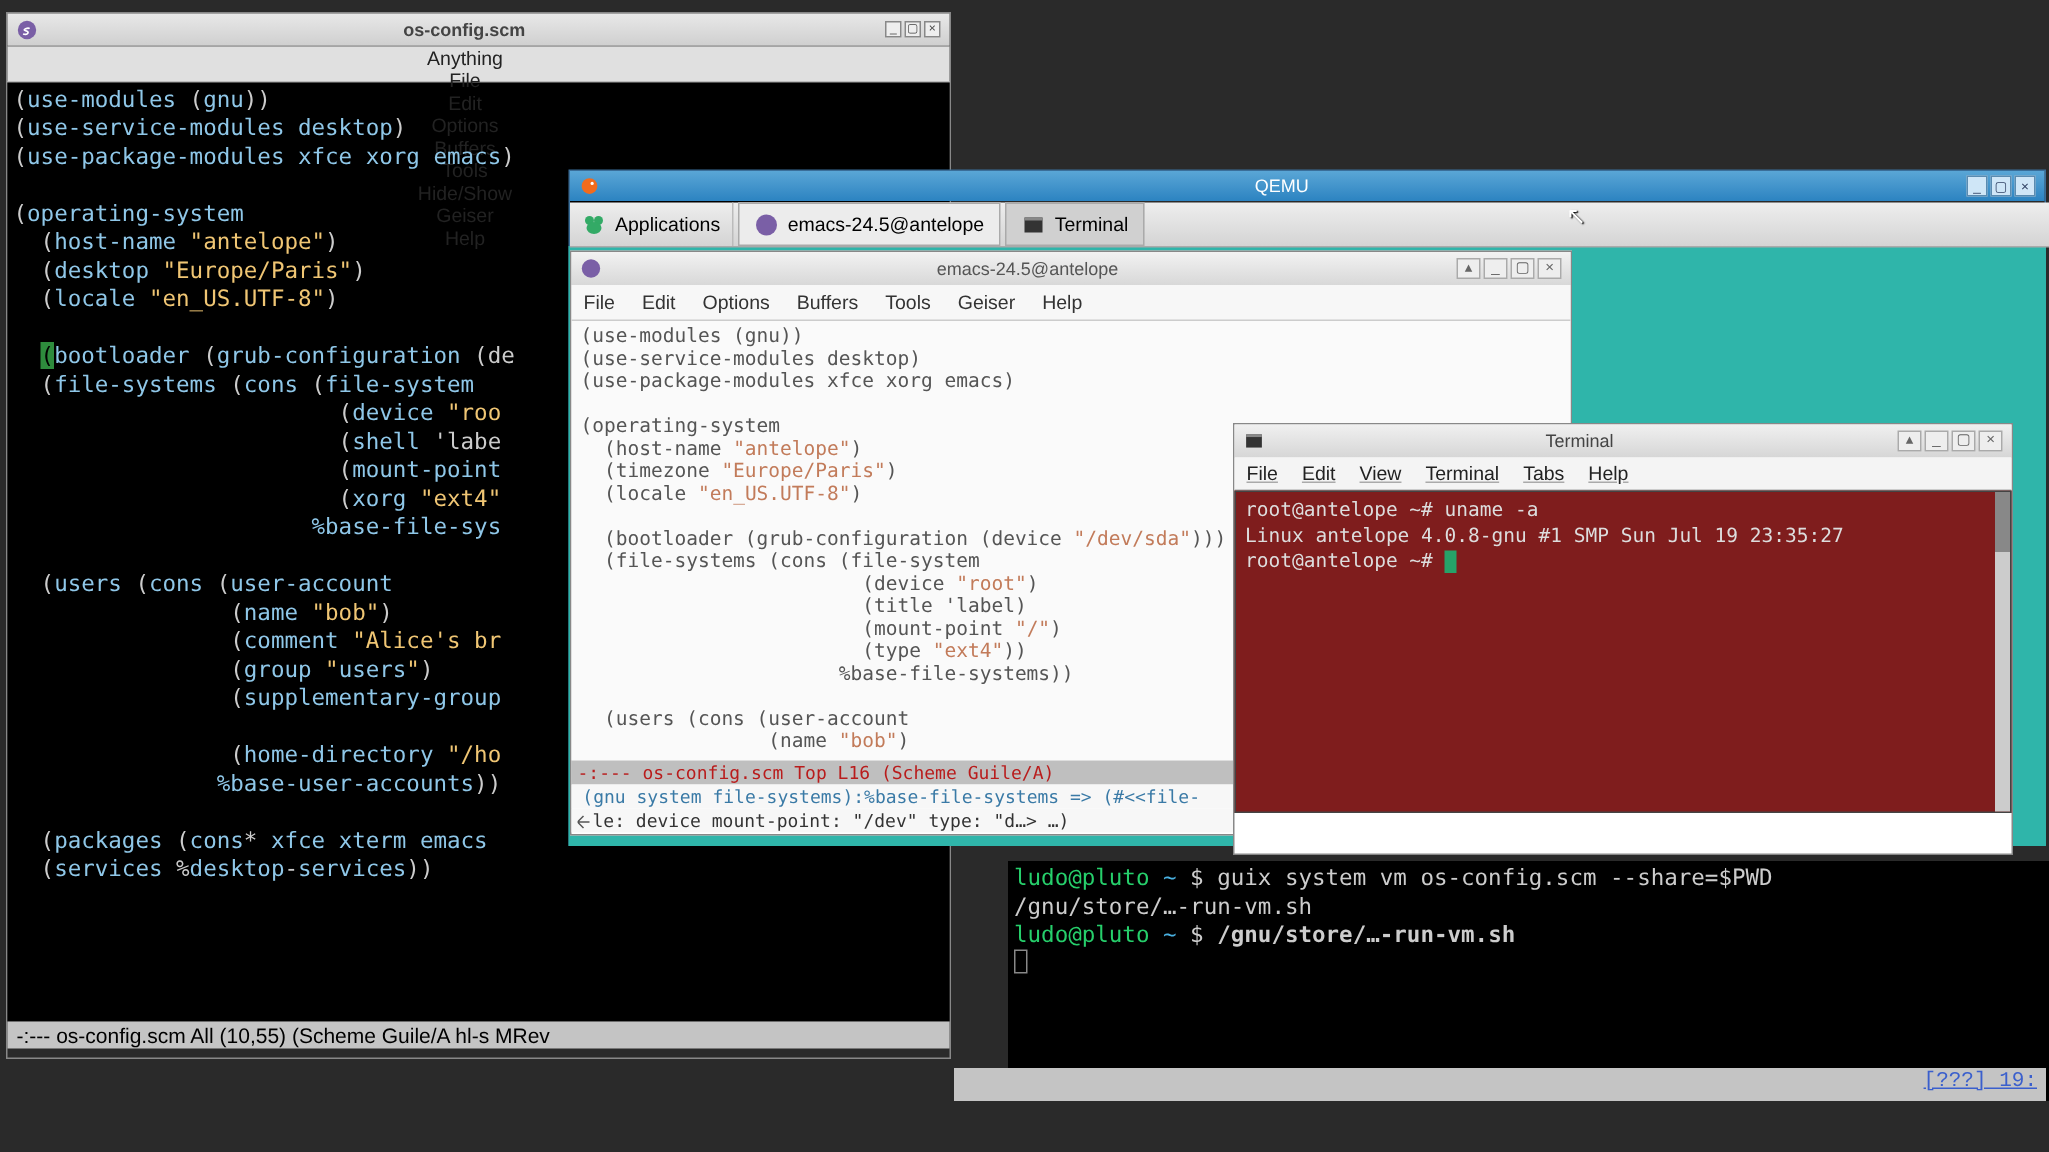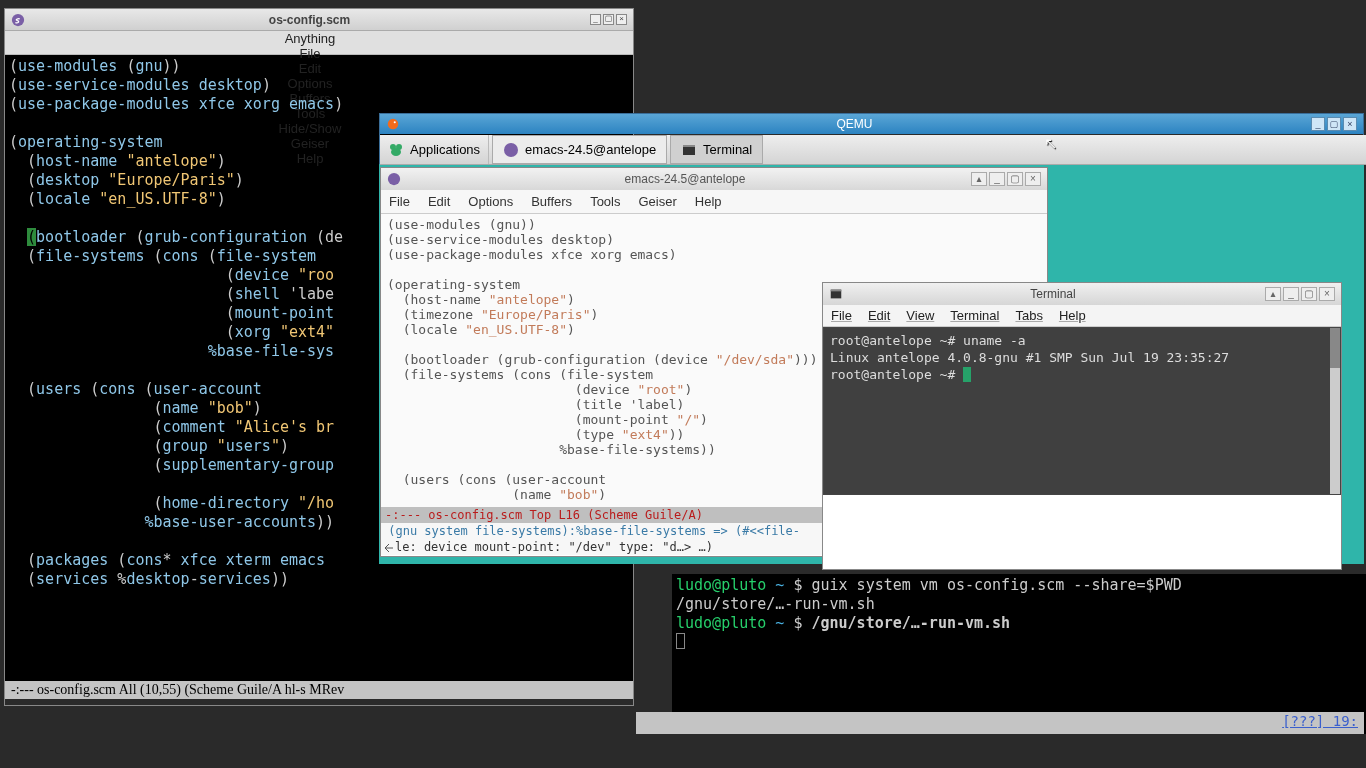--- a/index.html
+++ b/index.html
@@ -8,21 +8,21 @@
   .titlebar { background: linear-gradient(#e8e8e8,#d0d0d0); height: 22px; display:flex; align-items:center; padding: 0 6px; font-size:12px; color:#444; border-bottom:1px solid #aaa; }
   .titlebar .icon { width:14px; height:14px; margin-right:6px; }
   .titlebar .spacer { flex:1; }
   .titlebtn { width:11px; height:11px; border:1px solid #888; margin-left:2px; background:#eee; font-size:8px; line-height:8px; text-align:center; }
   .menubar { background:#e0e0e0; height:24px; display:flex; align-items:center; padding:0 6px; font-size:13px; color:#222; border-bottom:1px solid #bbb;flex-direction:column; }
   .menubar span { margin-right:18px; }
   .codebody { background:#000; color:#ccc; font-family: "DejaVu Sans Mono", monospace; font-size:15px; line-height:19px; padding:2px 4px; white-space:pre; overflow:hidden; }
   .kw { color:#8fc7e8; }
   .str { color:#f0c674; }
   .hl { background:#2e8b3d; color:#000; }
-  .statusbar { background:#c4c4c4; color:#000; font-family:Liberation Serif, serif; font-size:14px; padding:1px 6px; }
+  .statusbar { background:#c4c4c4; color:#000; font-family:Liberation Sans, sans-serif; font-size:14px; padding:1px 6px; }
   
   .qemu-title { background:linear-gradient(#5aa6d6,#2c83c1); color:#fff; height:20px; display:flex; align-items:center; padding:0 6px; font-size:12px; }
   .qemu-title .spacer{flex:1;}
   .qbtn{ width:14px;height:14px;background:#cfe6f7;border:1px solid #5a8bb0;margin-left:2px;font-size:9px;text-align:center;line-height:12px;color:#346;}
   
   .panel { position:absolute; top:135px; left:380px; right:68px; width:1104px; height:30px; background:linear-gradient(#eee,#d4d4d4); display:flex; align-items:center; font-size:13px; border-bottom:1px solid #aaa; }
   .panel .appsbtn { display:flex; align-items:center; padding:0 8px; height:100%; border-right:1px solid #bbb; }
   .panel .taskbtn { display:flex; align-items:center; padding:0 10px; height:100%; border:1px solid #aaa; background:#ececec; margin-left:3px; }
   .panel .taskbtn.active { background:#d0d0d0; }
   .pager { display:flex; margin-left:auto; }
@@ -41,21 +41,21 @@
   .innercode .str{ color:#c27b5a; }
   .innerstatus { background:#bfbfbf; color:#b91c1c; font-family:monospace; font-size:12px; padding:1px 4px; }
   .innerhint { background:#f7f7f7; color:#3a7aa6; font-family:monospace; font-size:12px; padding:1px 0; white-space:pre; }
   .innerhint2 { background:#f7f7f7; color:#333; font-family:monospace; font-size:12px; padding:1px 4px; white-space:pre; }
   
   .termwin { position:absolute; border:1px solid #888; background:#fff; }
   .term-title{ height:22px; background:linear-gradient(#f0f0f0,#d6d6d6); display:flex; align-items:center; padding:0 6px; font-size:12px; color:#444;}
   .term-title .spacer{flex:1;}
   .term-menubar{ height:22px; background:#f4f4f4; display:flex; align-items:center; padding:0 8px; font-size:13px; color:#222; border-bottom:1px solid #ccc;}
   .term-menubar span{ margin-right:16px; text-decoration:underline; text-decoration-color:#aaa;}
-  .term-body{ background:#404040; color:#ddd; font-family:monospace; font-size:13px; line-height:17px; padding:4px 6px; height:168px; white-space:pre; border:1px solid #444; position:relative;}
+  .term-body{ background:#7f1d1d; color:#ddd; font-family:monospace; font-size:13px; line-height:17px; padding:4px 6px; height:215px; white-space:pre; border:1px solid #444; position:relative;}
   .scrollbar{ position:absolute; right:0; top:0; bottom:0; width:10px; background:#ccc; }
   .scrollthumb{ position:absolute; right:0; top:0; width:10px; height:40px; background:#888; }
   .cursor{ background:#26a269; display:inline-block; width:8px; height:15px; vertical-align:text-bottom;}
   
   .shellstrip { position:absolute; left:672px; top:574px; width:728px; height:160px; background:#000; font-family:monospace; font-size:15px; color:#ccc; line-height:19px; padding:2px 4px; white-space:pre; }
   .shellstrip .prompt{ color:#26cf6b; }
   .shellstrip .path { color:#49b0e0; }
   .shellstatus { position:absolute; left:636px; top:712px; width:728px; height:22px; background:#c4c4c4; color:#000; font-family:monospace; font-size:14px; padding:1px 6px; }
   .shellstatus .blue{ color:#3a5fcd; text-decoration:underline;}
   .mouse-cursor{ position:absolute; width:12px; height:18px; pointer-events:none; color:#fff; font-size:16px; text-shadow:1px 1px 1px #000; }
@@ -117,21 +117,21 @@
   (<span class="kw">packages</span> (<span class="kw">cons</span>* <span class="kw">xfce</span> <span class="kw">xterm</span> <span class="kw">emacs</span> 
   (<span class="kw">services</span> %<span class="kw">desktop</span>-<span class="kw">services</span>))</div>
   <div class="statusbar">-:---  os-config.scm   All (10,55)    (Scheme Guile/A hl-s MRev</div>
 </div>
 
 <div class="shellstrip" id="shellstrip"><span class="prompt">ludo@pluto</span> <span class="path">~</span> $ guix system vm os-config.scm --share=$PWD
 /gnu/store/…-run-vm.sh
 <span class="prompt">ludo@pluto</span> <span class="path">~</span> $ <b>/gnu/store/…-run-vm.sh</b>
 <span style="border:1px solid #888;display:inline-block;width:9px;height:16px;"></span></div>
 <div class="shellstatus">
-  <span style="float:right;"><span class="blue">[???]  19:</span></span>
+  <span style="float:right;font-family:Liberation Mono, monospace;"><span class="blue">[???]  19:</span></span>
 </div>
 
 <div class="window" style="left:379px; top:113px; width:985px; height:451px; border:1px solid #3a6e99;">
   <div class="qemu-title">
     <svg width="14" height="14" viewBox="0 0 16 16">
         <circle cx="8" cy="8" r="6" fill="#f26b1d"></circle>
         <circle cx="10" cy="6" r="1.2" fill="#fff"></circle>
       </svg>
     <div class="spacer"></div>
     <span>QEMU</span>

